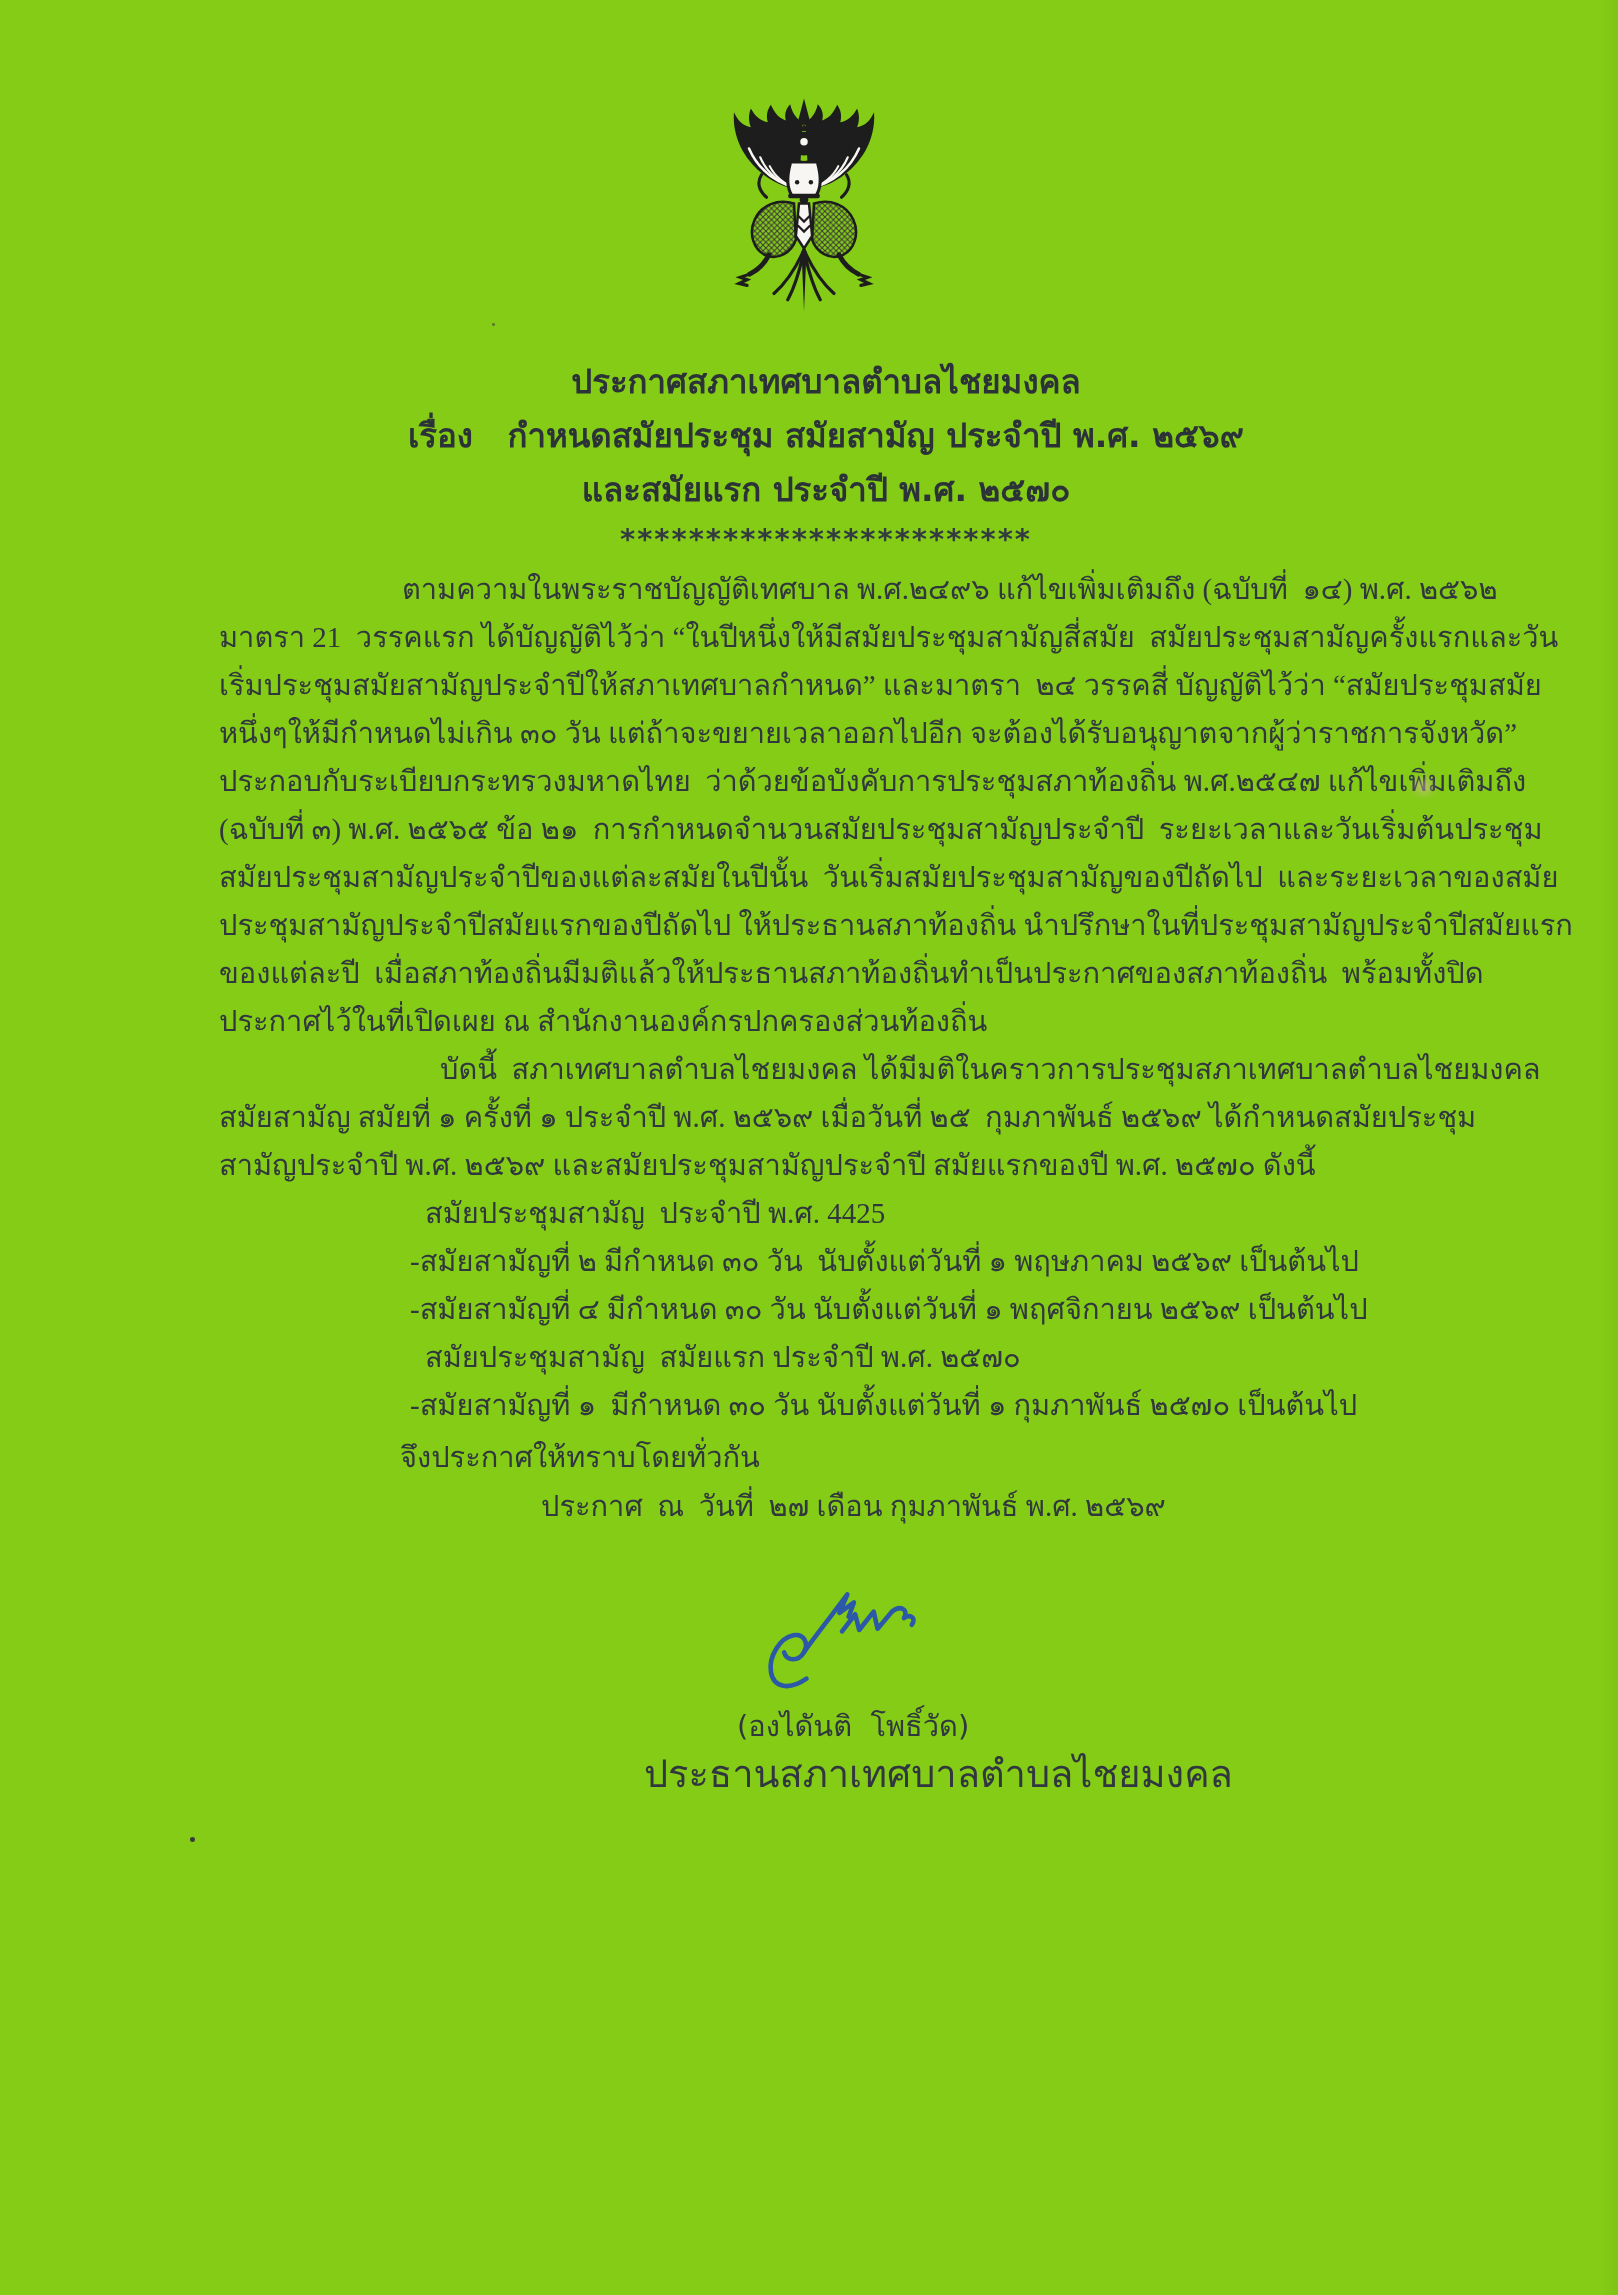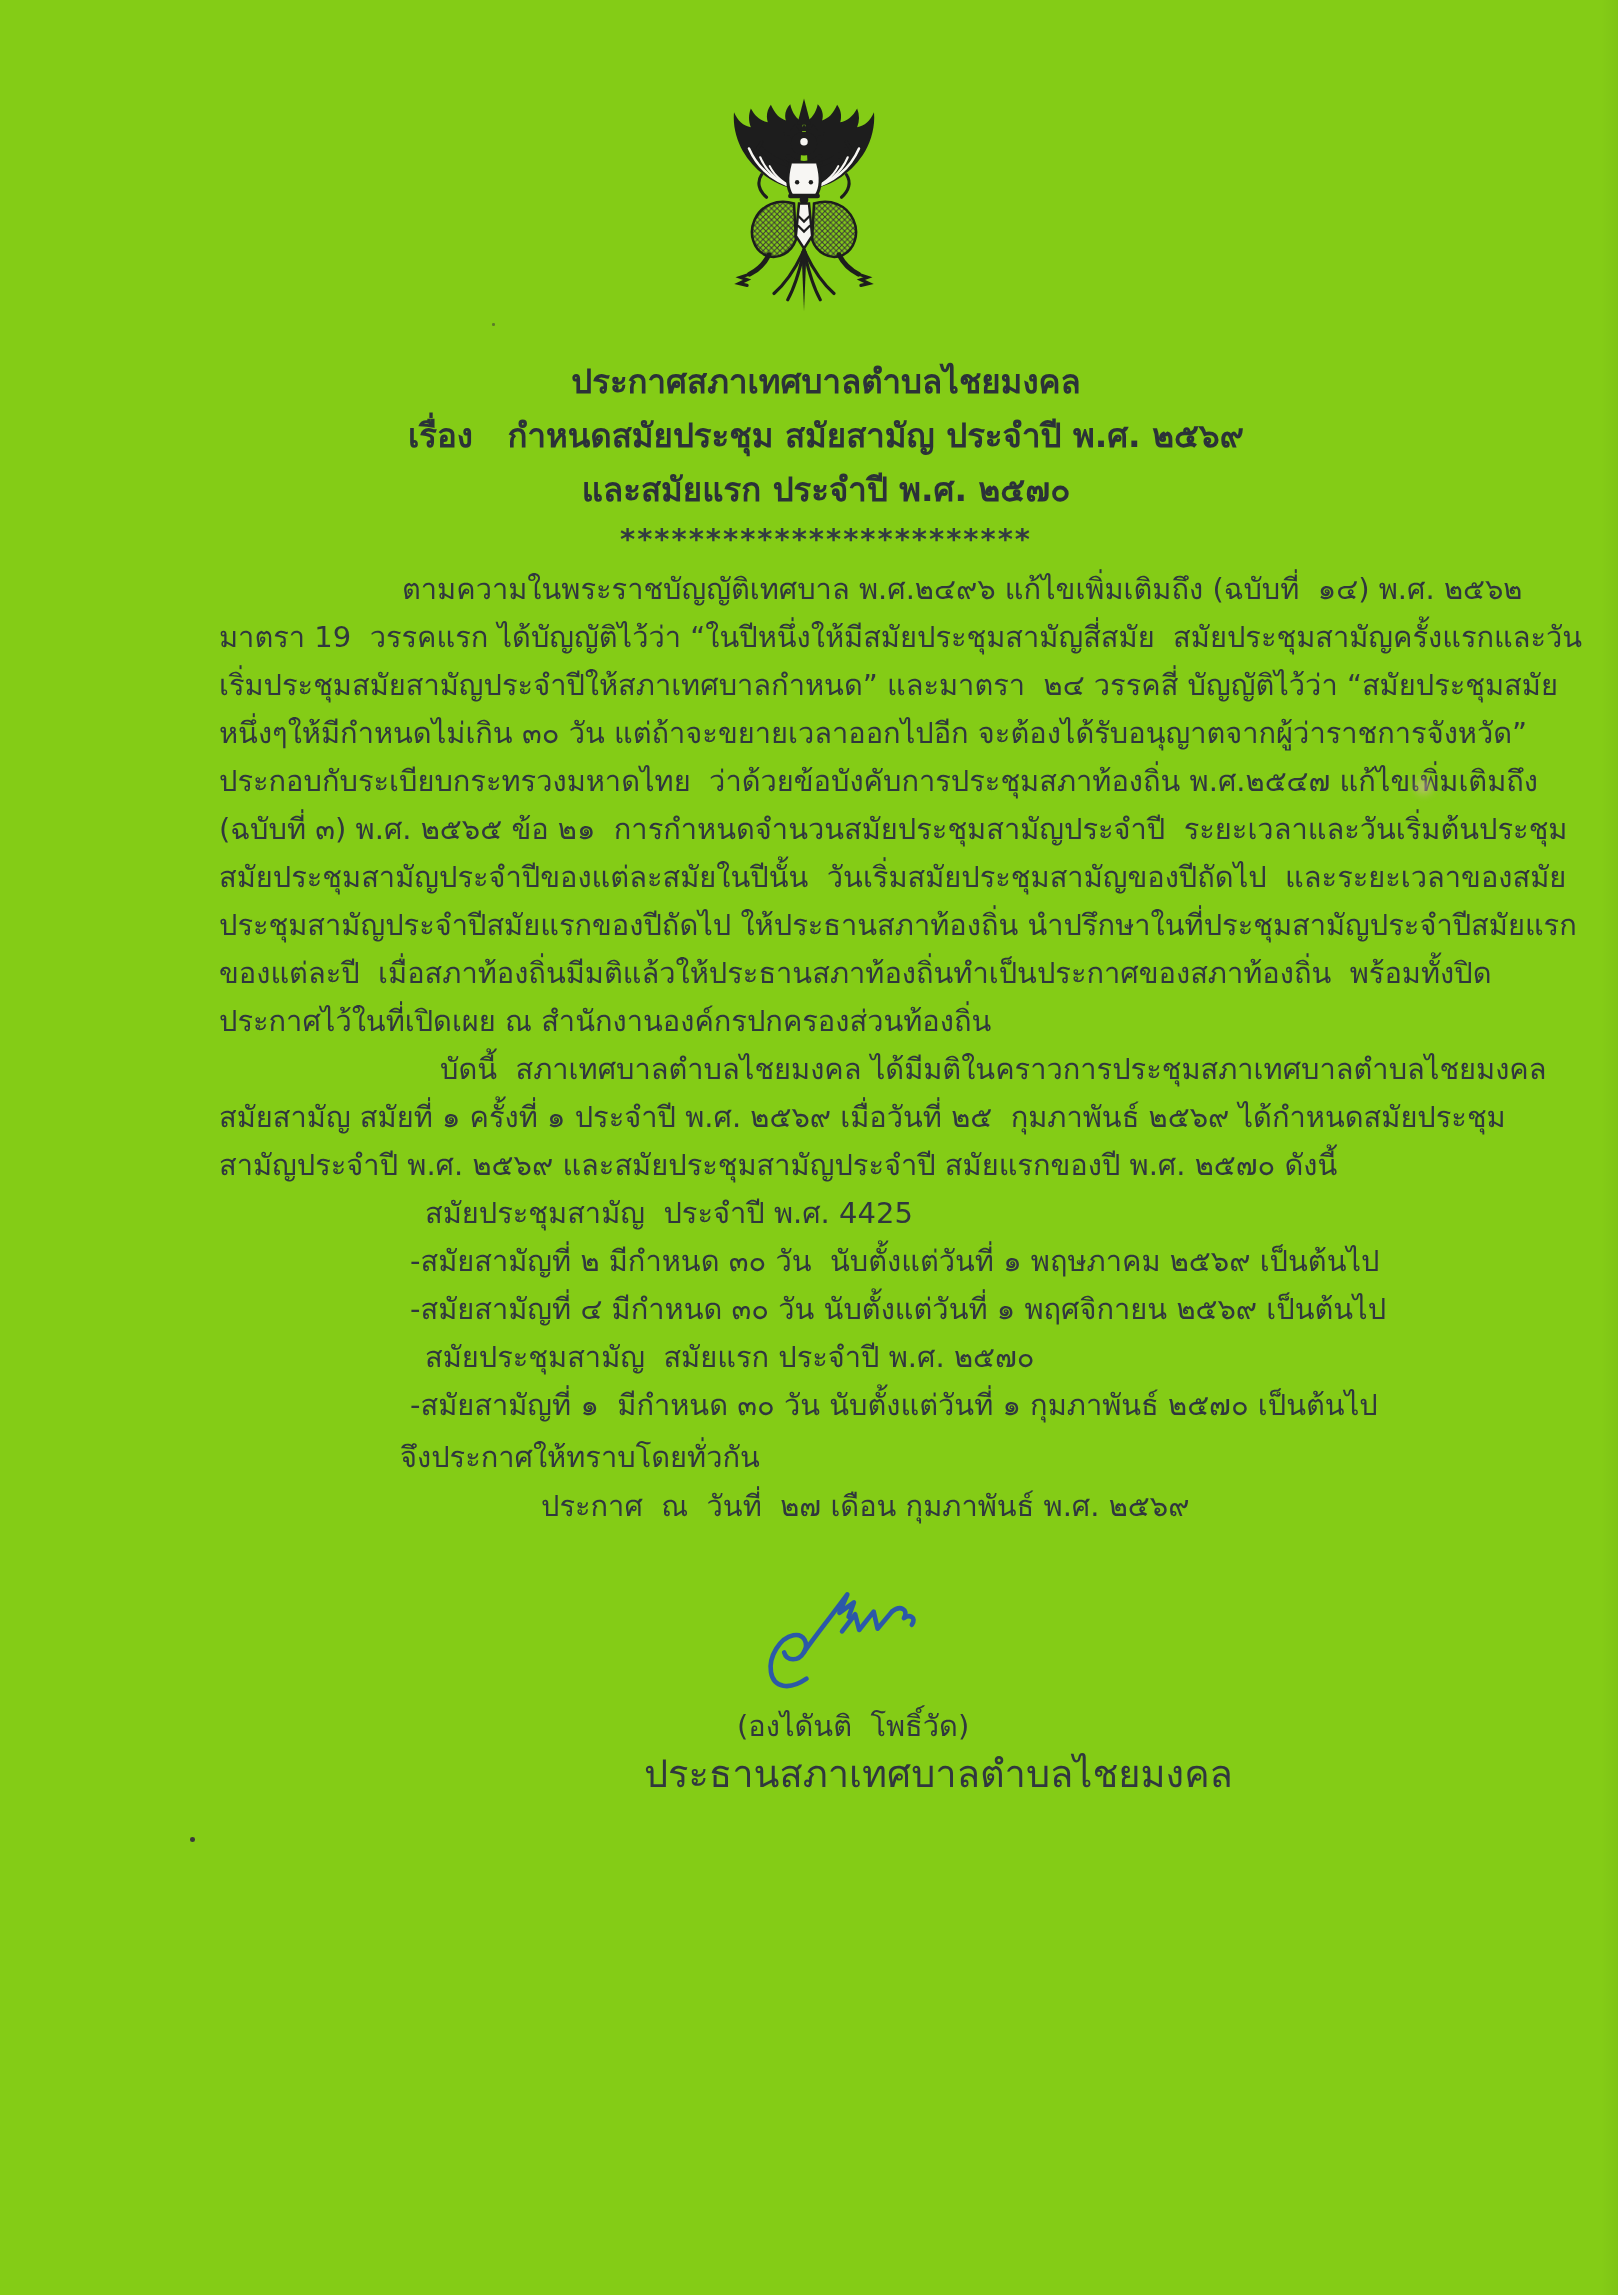--- a/index.html
+++ b/index.html
@@ -39,20 +39,21 @@
   .divider{
     top:518px;font-size:29px;letter-spacing:2px;font-weight:bold;color:#333b41;
   }
   .bodytext{
     position:absolute;left:219px;top:565px;width:1216px;
     font-size:29px;color:#30373e;
   }
   .line{
     height:48px;line-height:48px;white-space:pre;
     overflow:visible;
+    font-family:Liberation Serif, serif;
   }
   .ind-p1{padding-left:183px;}
   .ind-p2{padding-left:221px;}
   .ind-h {padding-left:206px;}
   .ind-i {padding-left:191px;}
   .closing{padding-left:181px;margin-top:4px;}
   .issued {padding-left:322px;margin-top:0.7px;}
   .signature{position:absolute;left:743px;top:1580px;width:206px;height:129px;}
   .sig-name{
     position:absolute;left:737px;top:1703px;
@@ -135,21 +136,21 @@
 
   <div class="title-wrap">
     <div class="title-line t1">ประกาศสภาเทศบาลตำบลไชยมงคล</div>
     <div class="title-line t2">เรื่อง   กำหนดสมัยประชุม สมัยสามัญ ประจำปี พ.ศ. ๒๕๖๙</div>
     <div class="title-line t3">และสมัยแรก ประจำปี พ.ศ. ๒๕๗๐</div>
     <div class="title-line divider">************************</div>
   </div>
 
   <div class="bodytext">
     <div class="line ind-p1">ตามความในพระราชบัญญัติเทศบาล พ.ศ.๒๔๙๖ แก้ไขเพิ่มเติมถึง (ฉบับที่  ๑๔) พ.ศ. ๒๕๖๒</div>
-    <div class="line">มาตรา 19  วรรคแรก ได้บัญญัติไว้ว่า “ในปีหนึ่งให้มีสมัยประชุมสามัญสี่สมัย  สมัยประชุมสามัญครั้งแรกและวัน</div>
+    <div class="line">มาตรา 21  วรรคแรก ได้บัญญัติไว้ว่า “ในปีหนึ่งให้มีสมัยประชุมสามัญสี่สมัย  สมัยประชุมสามัญครั้งแรกและวัน</div>
     <div class="line">เริ่มประชุมสมัยสามัญประจำปีให้สภาเทศบาลกำหนด” และมาตรา  ๒๔ วรรคสี่ บัญญัติไว้ว่า “สมัยประชุมสมัย</div>
     <div class="line">หนึ่งๆให้มีกำหนดไม่เกิน ๓๐ วัน แต่ถ้าจะขยายเวลาออกไปอีก จะต้องได้รับอนุญาตจากผู้ว่าราชการจังหวัด”</div>
     <div class="line">ประกอบกับระเบียบกระทรวงมหาดไทย  ว่าด้วยข้อบังคับการประชุมสภาท้องถิ่น พ.ศ.๒๕๔๗ แก้ไขเพิ่มเติมถึง</div>
     <div class="line">(ฉบับที่ ๓) พ.ศ. ๒๕๖๕ ข้อ ๒๑  การกำหนดจำนวนสมัยประชุมสามัญประจำปี  ระยะเวลาและวันเริ่มต้นประชุม</div>
     <div class="line">สมัยประชุมสามัญประจำปีของแต่ละสมัยในปีนั้น  วันเริ่มสมัยประชุมสามัญของปีถัดไป  และระยะเวลาของสมัย</div>
     <div class="line">ประชุมสามัญประจำปีสมัยแรกของปีถัดไป ให้ประธานสภาท้องถิ่น นำปรึกษาในที่ประชุมสามัญประจำปีสมัยแรก</div>
     <div class="line">ของแต่ละปี  เมื่อสภาท้องถิ่นมีมติแล้วให้ประธานสภาท้องถิ่นทำเป็นประกาศของสภาท้องถิ่น  พร้อมทั้งปิด</div>
     <div class="line">ประกาศไว้ในที่เปิดเผย ณ สำนักงานองค์กรปกครองส่วนท้องถิ่น</div>
 
     <div class="line ind-p2">บัดนี้  สภาเทศบาลตำบลไชยมงคล ได้มีมติในคราวการประชุมสภาเทศบาลตำบลไชยมงคล</div>

